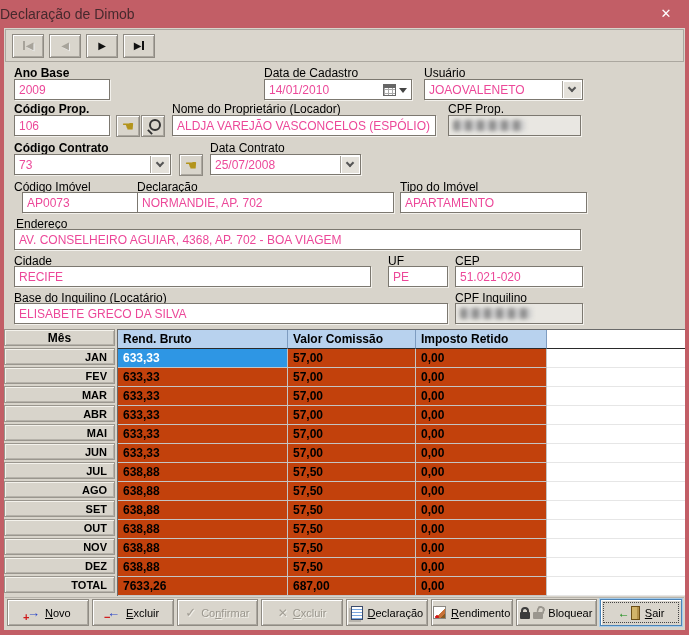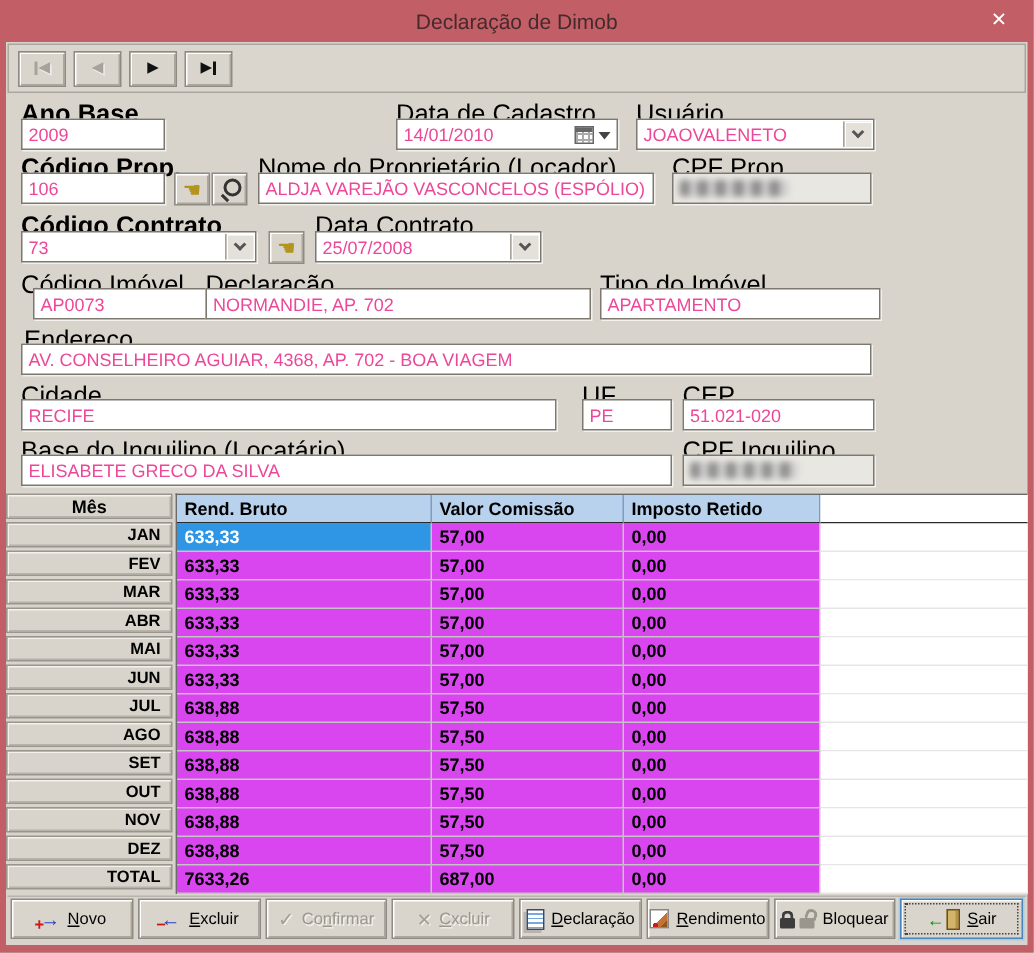--- a/index.html
+++ b/index.html
@@ -1,30 +1,30 @@
 <!DOCTYPE html>
 <html><head>
 <meta charset="utf-8">
 <style>
   * { margin:0; padding:0; box-sizing:border-box; }
   body { background:#fff; font-family:"Liberation Sans","DejaVu Sans",sans-serif; }
   .window { position:relative; width:689px; height:635px; background:#c25e66; box-shadow:0 0 0 1px #8e4046; overflow:hidden; }
-  .titlebar { position:absolute; top:0; left:0; right:0; height:28px; background:#c25e66; display:flex; align-items:center; justify-content:center; }
+  .titlebar { position:absolute; top:0; left:0; right:0; height:28px; background:#c25e66; display:flex; align-items:center; justify-content:flex-start; }
   .title { font-size:14px; color:#46292d; }
   .closebox { position:absolute; right:6px; top:0; width:34px; height:26px; display:flex; align-items:center; justify-content:center; color:#fff; font-size:13px; cursor:default; }
   .content { position:absolute; top:28px; left:4px; right:4px; bottom:5px; background:#d8d4cb; }
 
   
   .toolbar { position:absolute; top:1px; left:1px; right:1px; height:33px; background:#dad6cd; border:1px solid #aba79f; display:flex; align-items:center; gap:5px; padding-left:6px; }
   .navbtn { width:32px; height:24px; background:#d9d5cc; border:1px solid #8f8b83; box-shadow:inset 1px 1px 0 #ffffff, inset -1px -1px 0 #aba79f; display:flex; align-items:center; justify-content:center; gap:1px; font-size:10px; color:#111; }
   .navbtn.dis { color:#a7a39a; text-shadow:1px 1px 0 #eee; }
   .navbar-i { display:inline-block; width:2px; height:9px; background:currentColor; }
 
   
-  .lbl { position:absolute; font-size:17px; color:#000; white-space:nowrap; }
+  .lbl { position:absolute; font-size:12px; color:#000; white-space:nowrap; }
   .lbl.b { font-weight:bold; }
   .tbox { position:absolute; height:21px; background:#fff; border:1px solid #7c7870; box-shadow:1px 1px 0 rgba(250,248,244,.8); font-size:12px; color:#ec4899; padding:2px 4px 0 4px; line-height:16px; white-space:nowrap; overflow:hidden; }
   .tbox.gray { background:#e9e7e2; }
   .combo { padding-right:23px; }
   .cbtn { position:absolute; right:1px; top:1px; bottom:1px; width:19px; background:#e4e1da; border-left:1px solid #a6a29a; box-shadow:inset 1px 1px 0 #fff; display:flex; align-items:center; justify-content:center; }
   .chev { width:6px; height:6px; border-right:2px solid #555; border-bottom:2px solid #555; transform:rotate(45deg); margin-top:-3px; }
   .dateicons { position:absolute; right:4px; top:4px; display:flex; align-items:center; gap:3px; }
   .calicon { width:13px; height:12px; border:1px solid #666; background:
       linear-gradient(#666 0 3px, transparent 3px),
       repeating-linear-gradient(90deg, #aaa 0 1px, transparent 1px 4px),
@@ -40,21 +40,21 @@
       background:repeating-linear-gradient(90deg,#8f8f8f 0 7px,#cfcfcf 7px 12px); filter:blur(2px); }
 
   
   .monthcol { position:absolute; left:0; top:301px; width:111px; }
   .mcell { height:17px; margin-bottom:2px; background:#d8d4cb; border:1px solid #9a968e; box-shadow:inset 1px 1px 0 #f4f2ec, inset -1px -1px 0 #b6b2aa; display:flex; align-items:center; justify-content:flex-end; padding-right:7px; font-weight:bold; font-size:11px; }
   .mcell.hdr { justify-content:center; padding-right:0; font-size:12px; }
 
   
   .grid { position:absolute; left:113px; top:301px; right:0; border-left:1px solid #6a6a6a; border-top:1px solid #6a6a6a; background:#fff; }
   .grow { display:flex; height:19px; }
-  .gc { border-right:1px solid #c4c4c4; border-bottom:1px solid #c4c4c4; background:#d946ef; font-weight:bold; font-size:12px; padding:2px 0 0 5px; line-height:15px; white-space:nowrap; overflow:hidden; }
+  .gc { border-right:1px solid #c4c4c4; border-bottom:1px solid #c4c4c4; background:#c2410c; font-weight:bold; font-size:12px; padding:2px 0 0 5px; line-height:15px; white-space:nowrap; overflow:hidden; }
   .c1 { width:170px; } .c2 { width:128px; } .c3 { width:131px; }
   .cf { flex:1; border-right:none; border-bottom:1px solid #e6e6e6; background:#fff; }
   .ghead .gc { background:#b8d2ee; border-right:1px solid #7e9cc0; border-bottom:1px solid #2a2a2a; }
   .ghead .cf { background:#fff; border-bottom:1px solid #2a2a2a; }
   .gc.sel { background:#2e96e4; color:#fff; }
 
   
   .btnbar { position:absolute; left:1px; right:1px; bottom:3px; height:30px; display:flex; gap:3px; padding:1px 2px; border-top:1px solid #b8b4ac; }
   .abtn { flex:1; display:flex; align-items:center; justify-content:center; gap:5px; background:#d9d5cc; border:1px solid #8f8b83; box-shadow:inset 1px 1px 0 #ffffff, inset -1px -1px 0 #aba79f; font-size:11px; color:#000; white-space:nowrap; }
   .abtn.dis { color:#9b978e; text-shadow:1px 1px 0 #f2f0ea; }

